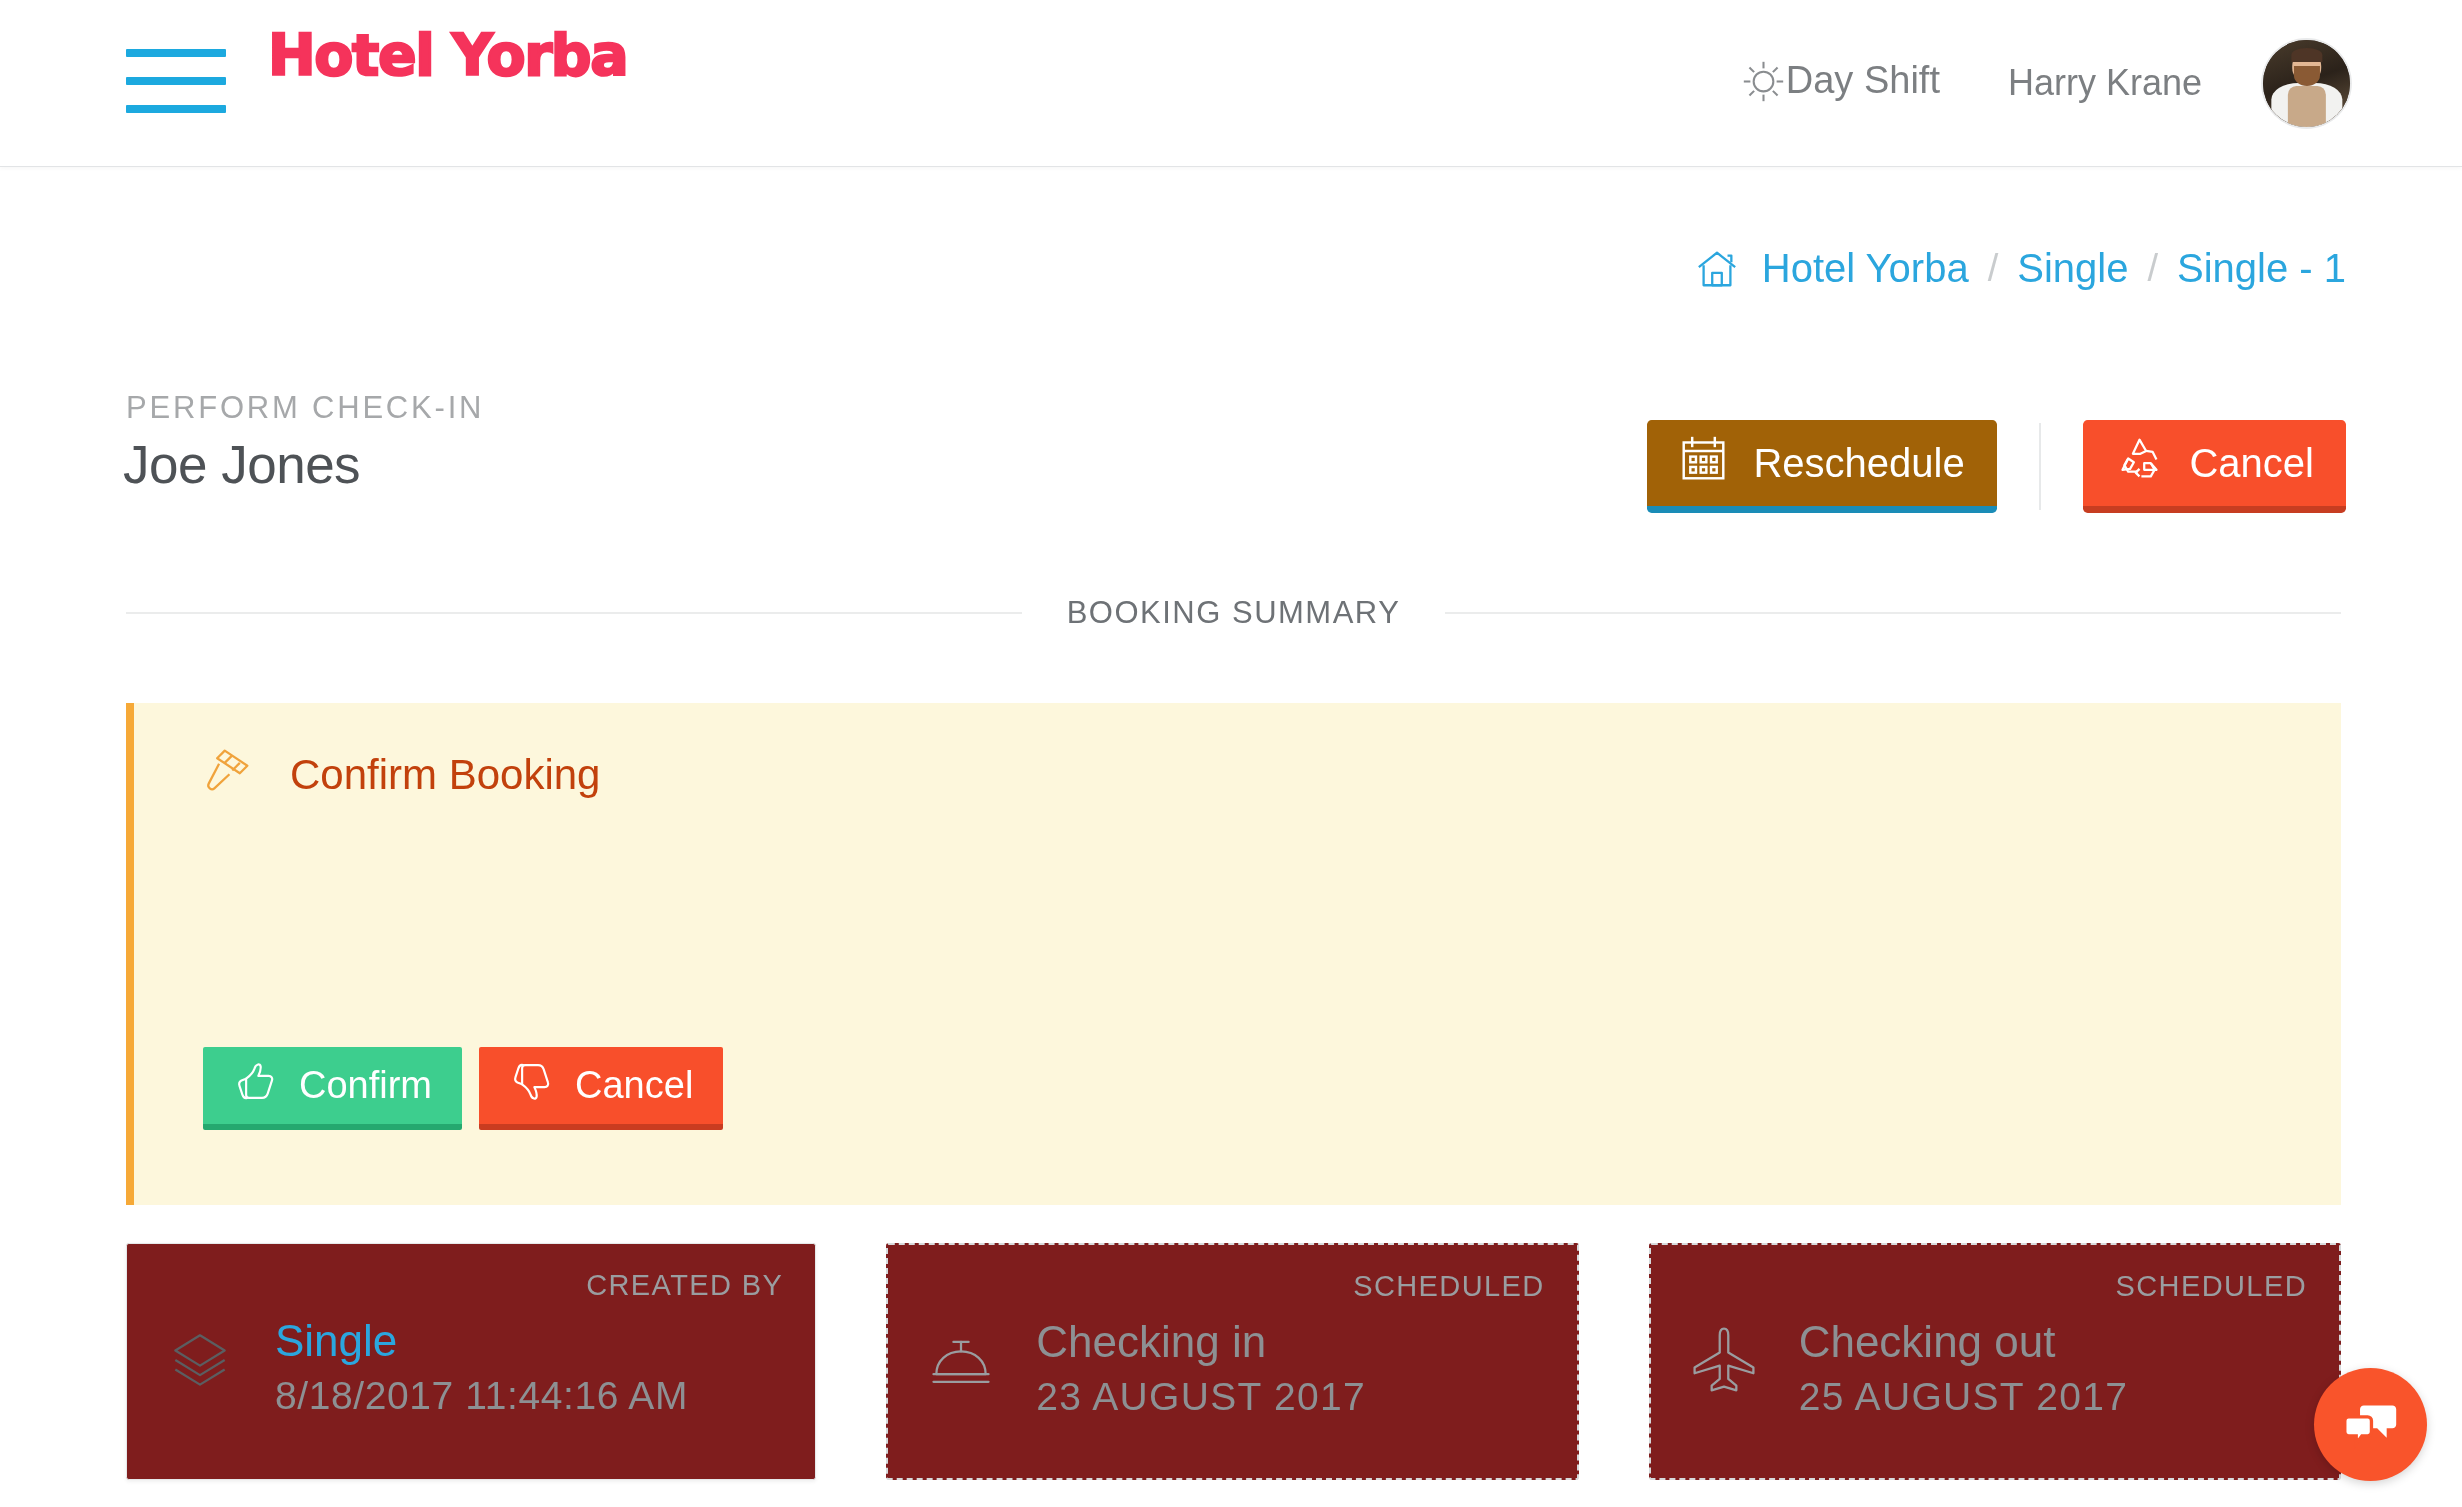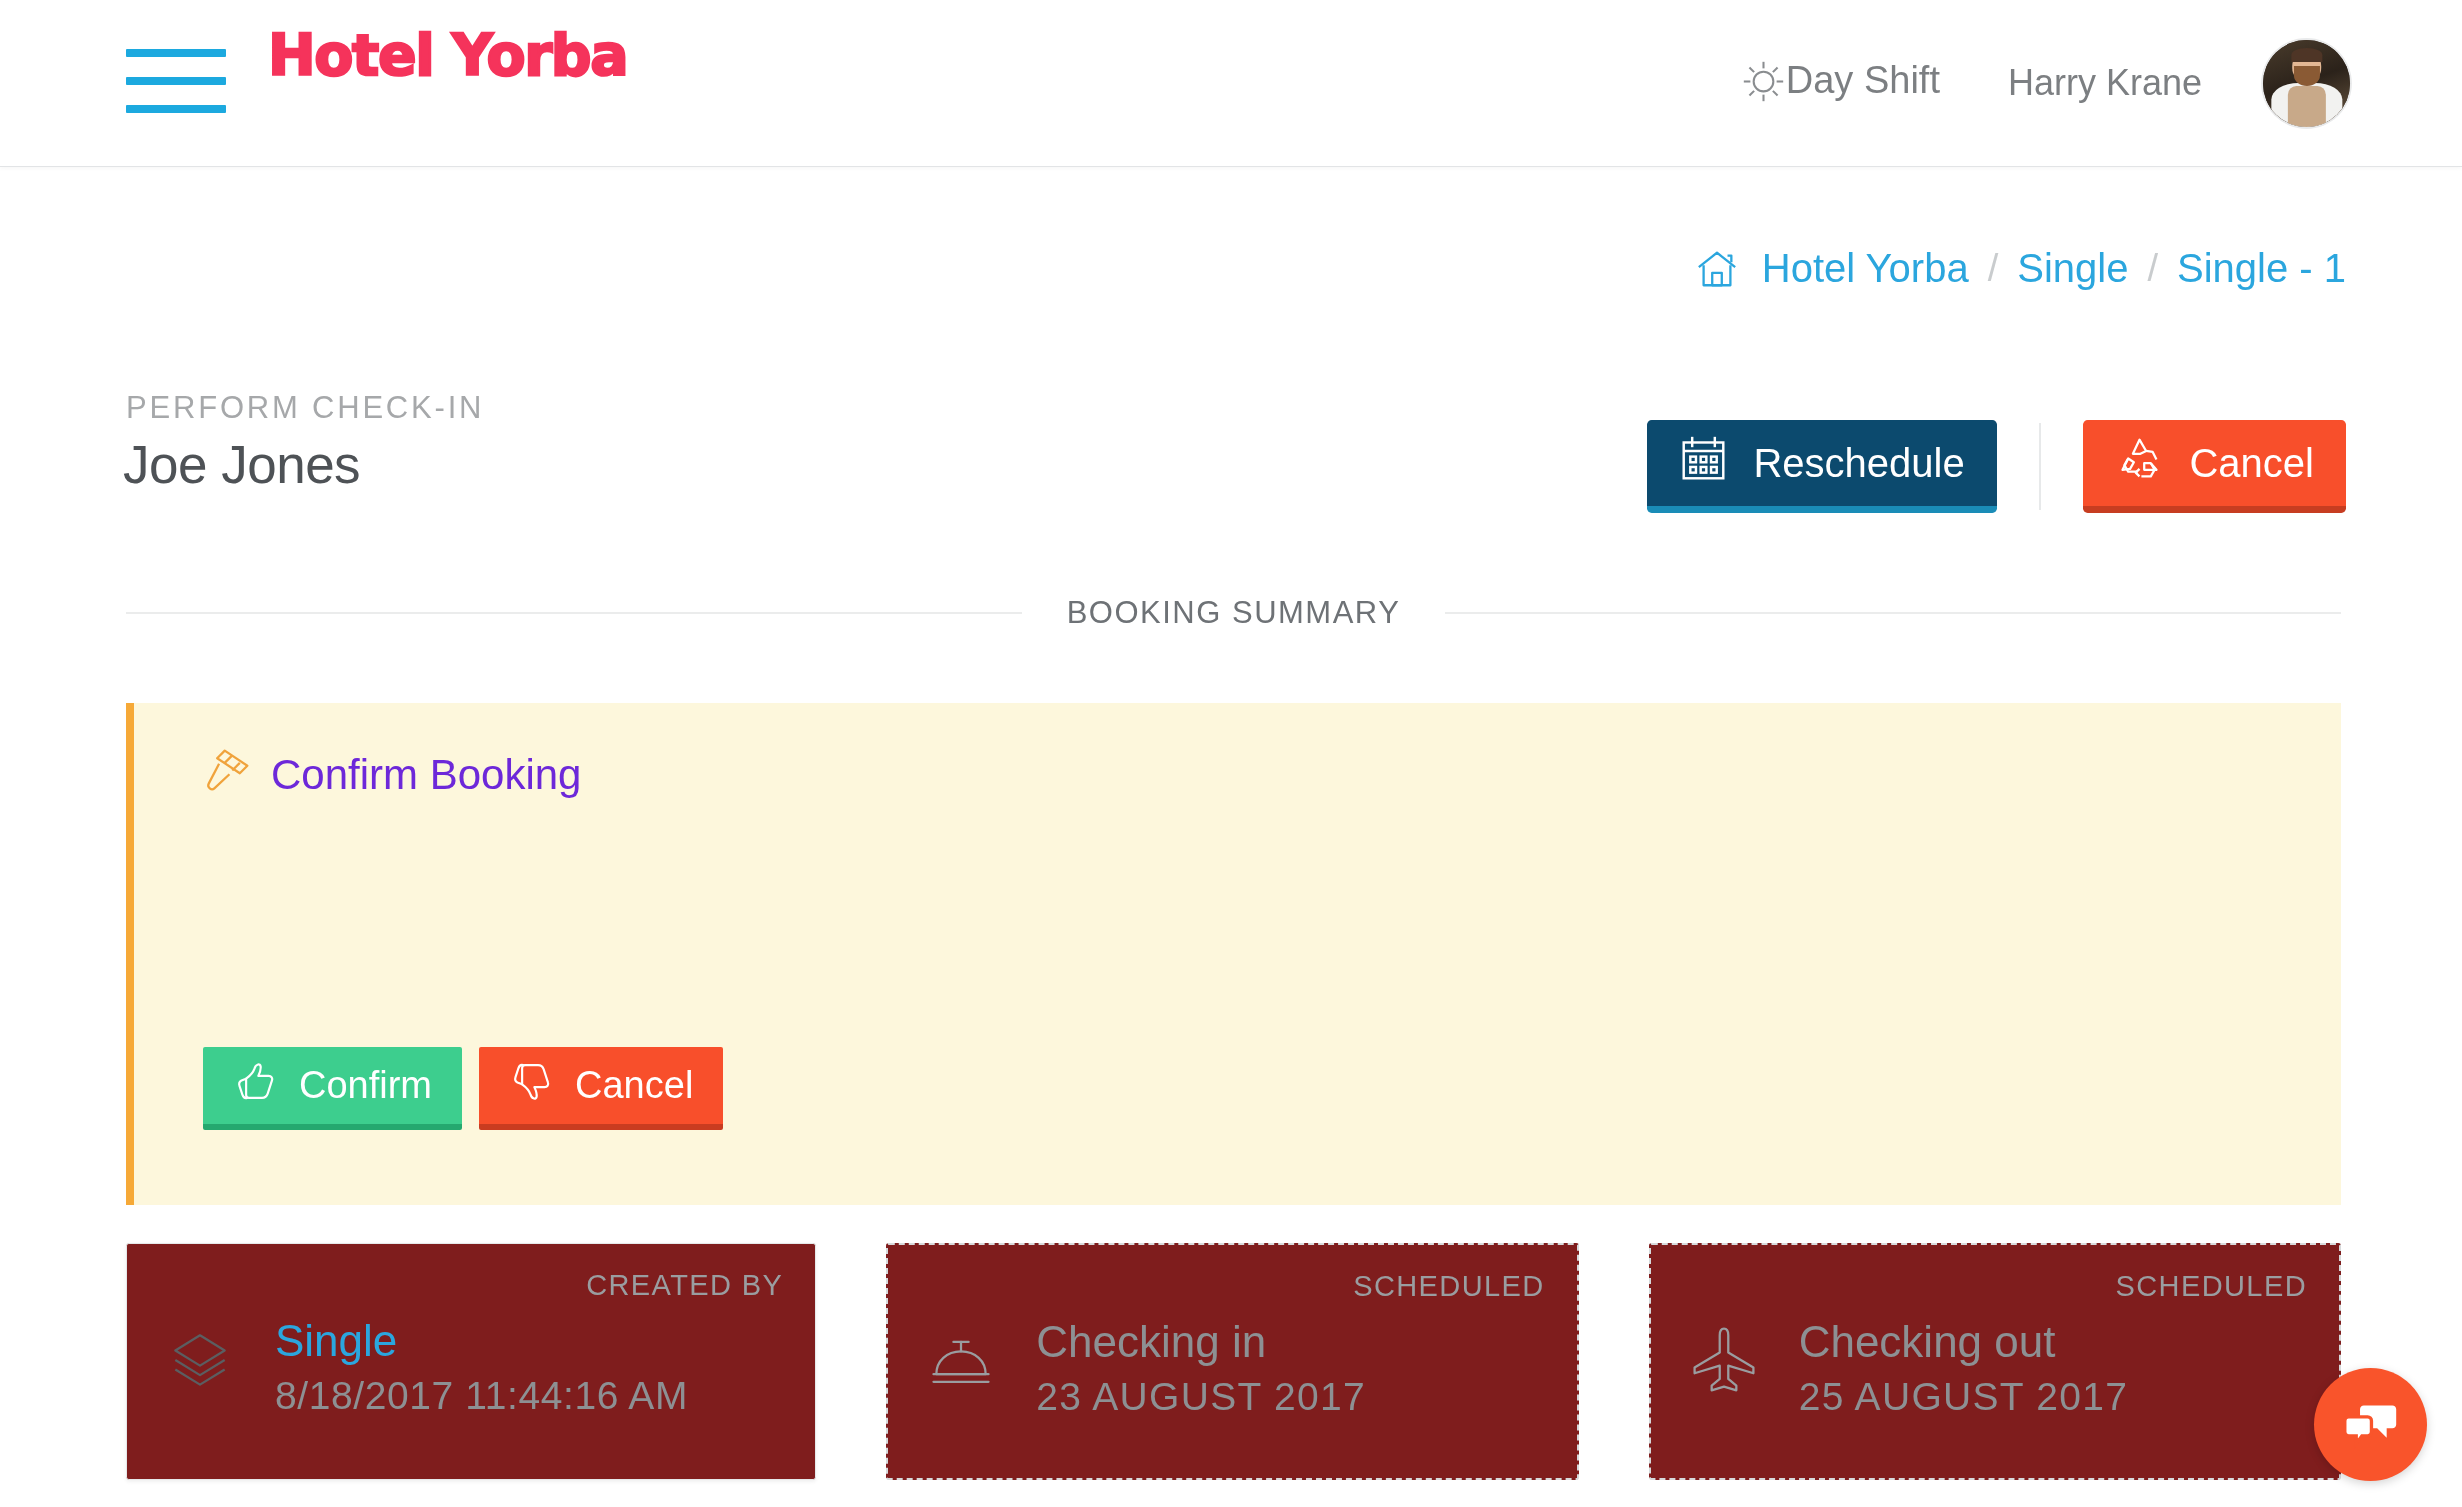--- a/index.html
+++ b/index.html
@@ -133,21 +133,21 @@
     display: inline-flex; align-items: center; gap: 25px;
     border: none; cursor: pointer;
     font-family: "Liberation Sans", sans-serif;
     color: #ffffff;
     border-radius: 4.7px;
   }
   .btn-lg {
     height: 93px; padding: 0 32px;
     font-size: 40px;
   }
-  .btn-reschedule { background: #0c4a6e; border-bottom: 7.6px solid #1a8cb7; }
+  .btn-reschedule { background: #a16207; border-bottom: 7.6px solid #1a8cb7; }
   .btn-cancel-top { background: #F84F2B; border-bottom: 7.6px solid #c73d21; }
   .divider-v {
     width: 2.8px; height: 87px; background: #e7e9ea;
     margin: 0 42px;
   }
 
   
   .section-divider {
     position: absolute; left: 126px; top: 595px;
     width: 2215px; display: flex; align-items: center;
@@ -160,22 +160,22 @@
 
   
   .alert {
     position: absolute; left: 126px; top: 703px;
     width: 2215px; height: 502px;
     background: #FDF7DC;
     border-left: 8.5px solid #F6A937;
   }
   .alert-title {
     position: absolute; left: 70px; top: 42px;
-    display: flex; align-items: center; gap: 18px;
-    font-size: 42px; color: #6d28d9; font-weight: 400;
+    display: flex; align-items: center; gap: 37px;
+    font-size: 42px; color: #c2410c; font-weight: 400;
   }
   .alert-body {
     position: absolute; left: 68px; top: 137px;
     width: 2084px;
     font-size: 43px; line-height: 1.43; color: #55595d;
   }
   .alert-buttons {
     position: absolute; left: 69px; top: 344px;
     display: flex; gap: 17px;
   }

